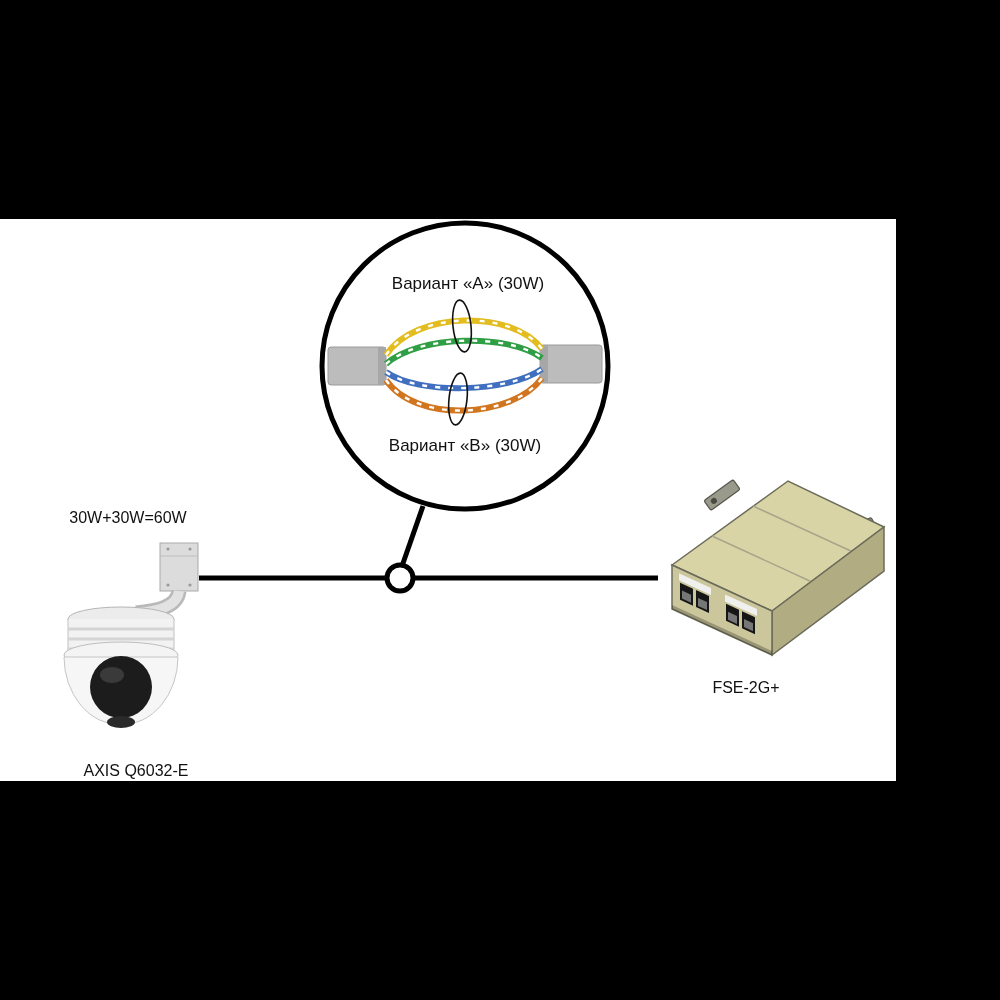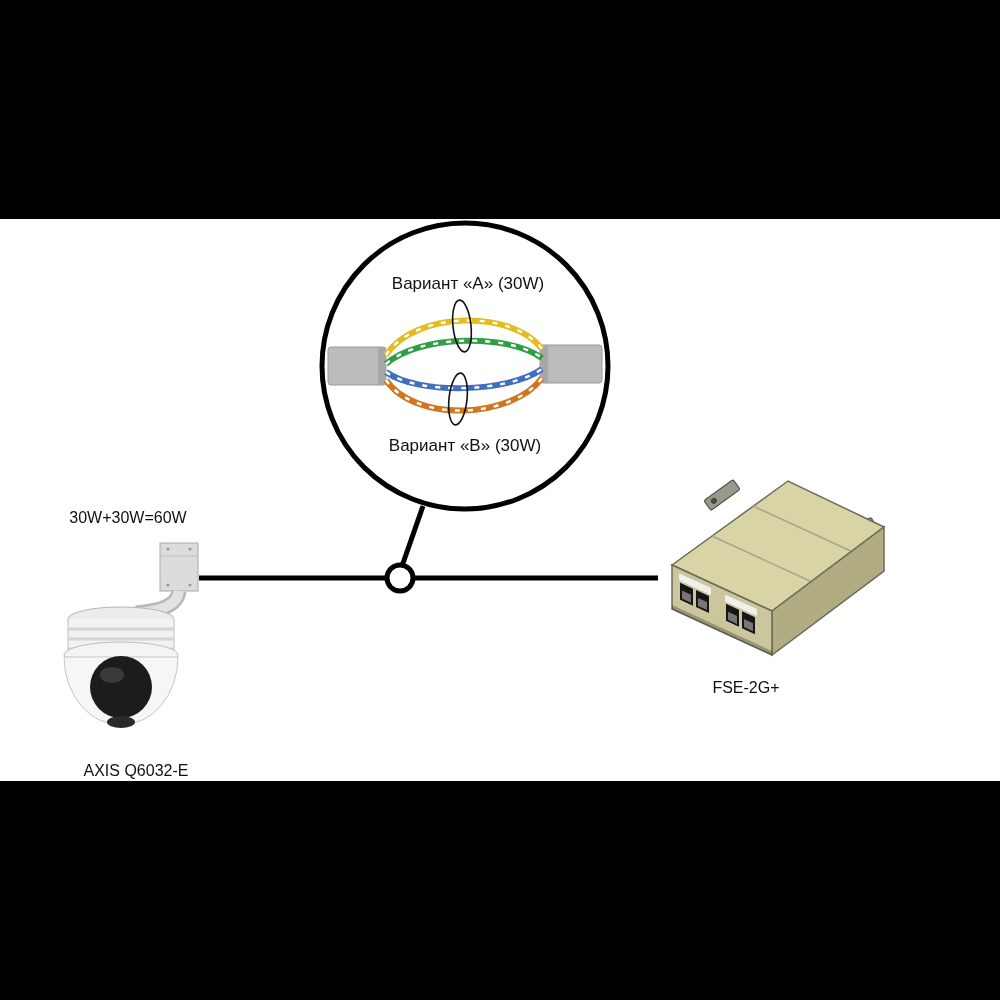--- a/index.html
+++ b/index.html
@@ -1,20 +1,20 @@
 <!DOCTYPE html>
 <html><head>
 <meta charset="utf-8">
 <style>
   html,body{margin:0;padding:0;background:#000;}
   .frame{position:relative;width:1000px;height:1000px;background:#000;overflow:hidden;}
   .letterbox{position:absolute;left:0;width:1000px;background:#000;}
   .letterbox.top{top:0;height:219px;}
   .letterbox.bottom{top:781px;height:219px;}
-  .canvas{position:absolute;top:219px;left:0;width:1000px;height:562px;background:#fff;}
+  .canvas{position:absolute;top:219px;left:0;width:896px;height:562px;background:#fff;}
   svg{display:block;}
   .lbl{font-family:"Liberation Sans","DejaVu Sans",sans-serif;font-size:17px;fill:#111;}
   .lbl-sm{font-family:"Liberation Sans","DejaVu Sans",sans-serif;font-size:16px;fill:#111;}
 </style>
 </head>
 <body>
 
 <div class="frame">
   <div class="letterbox top"></div>
 

